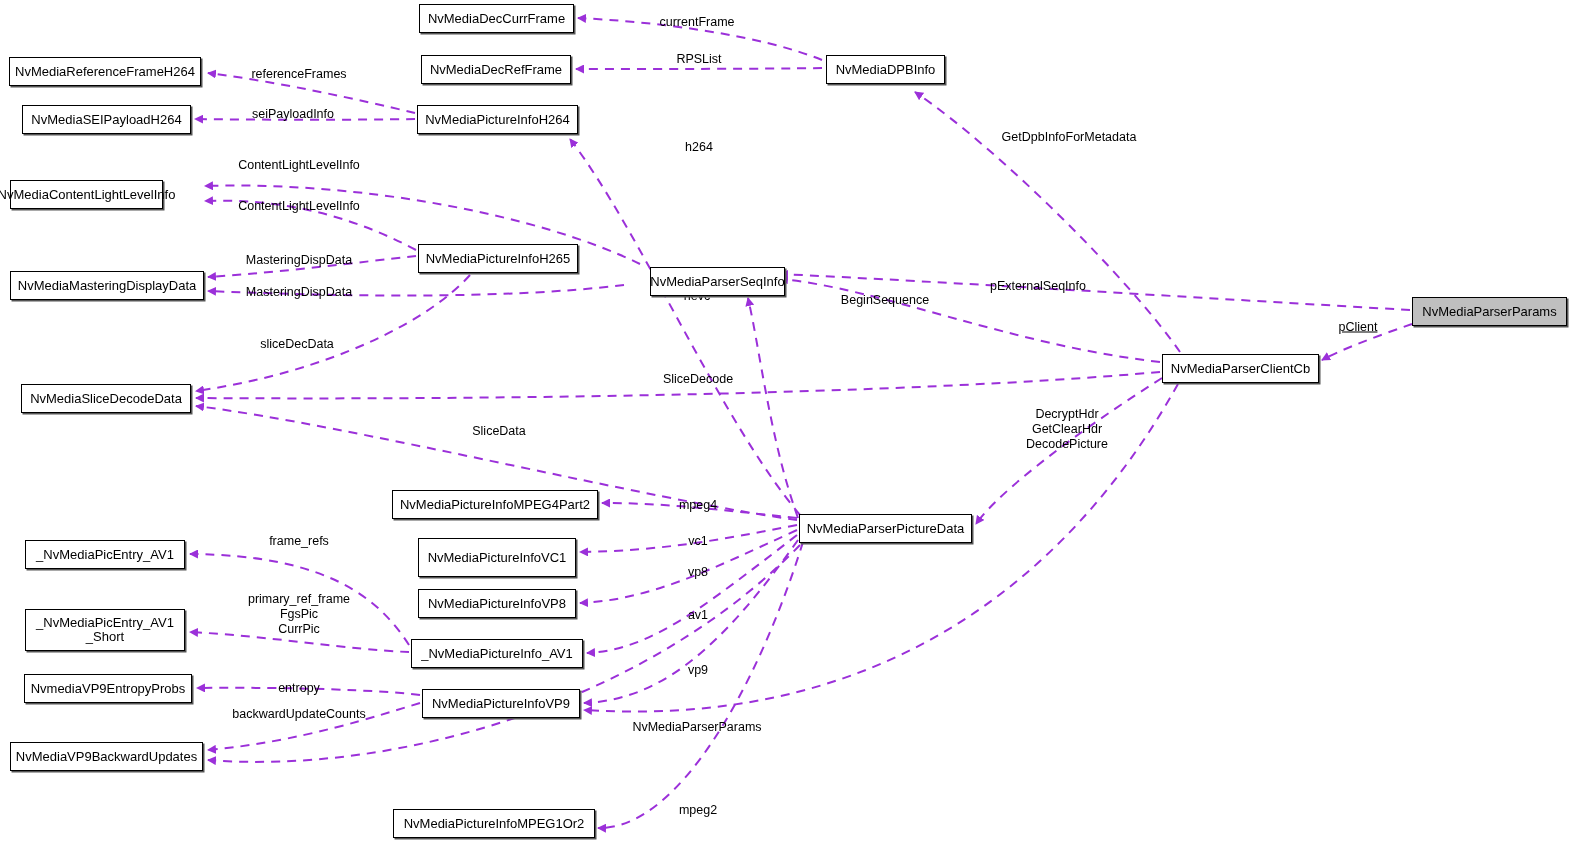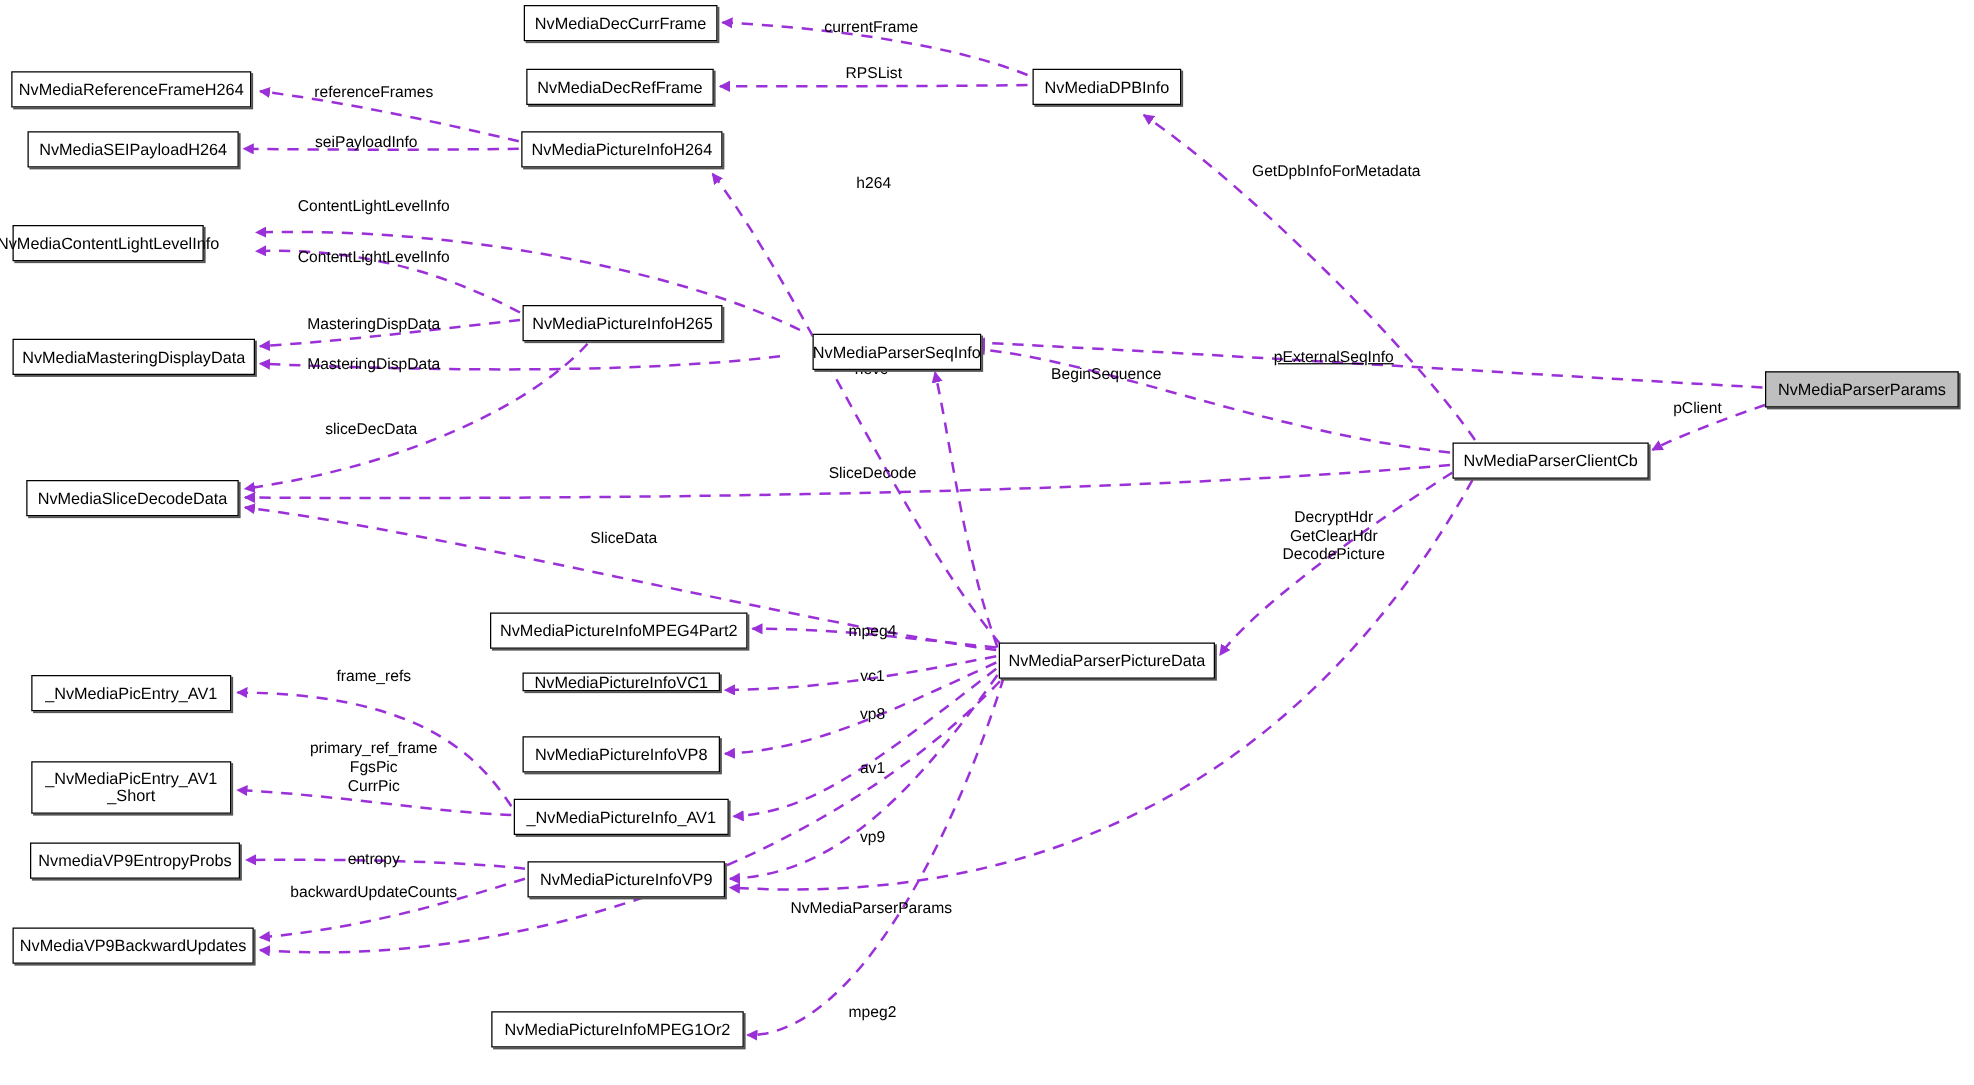--- a/index.html
+++ b/index.html
@@ -111,21 +111,21 @@
       <div class="node" style="left: 10px; top: 180px; width: 153px; height: 29px;">NvMediaContentLightLevelInfo</div>
       <div class="node" style="left: 418px; top: 244px; width: 160px; height: 29px;">NvMediaPictureInfoH265</div>
       <div class="node" style="left: 650px; top: 267px; width: 135px; height: 29px;">NvMediaParserSeqInfo</div>
       <div class="node" style="left: 10px; top: 271px; width: 194px; height: 29px;">NvMediaMasteringDisplayData</div>
       <div class="node highlight" style="left: 1412px; top: 297px; width: 155px; height: 29px;">NvMediaParserParams</div>
       <div class="node" style="left: 1162px; top: 354px; width: 157px; height: 29px;">NvMediaParserClientCb</div>
       <div class="node" style="left: 21px; top: 384px; width: 170px; height: 29px;">NvMediaSliceDecodeData</div>
       <div class="node" style="left: 392px; top: 490px; width: 206px; height: 29px;">NvMediaPictureInfoMPEG4Part2</div>
       <div class="node" style="left: 799px; top: 514px; width: 173px; height: 29px;">NvMediaParserPictureData</div>
       <div class="node" style="left: 25px; top: 540px; width: 160px; height: 29px;">_NvMediaPicEntry_AV1</div>
-      <div class="node" style="left: 418px; top: 538px; width: 158px; height: 15px;">NvMediaPictureInfoVC1</div>
+      <div class="node" style="left: 418px; top: 538px; width: 158px; height: 39px;">NvMediaPictureInfoVC1</div>
       <div class="node" style="left: 418px; top: 589px; width: 158px; height: 29px;">NvMediaPictureInfoVP8</div>
       <div class="node" style="left: 25px; top: 609px; width: 160px; height: 42px;">_NvMediaPicEntry_AV1
 _Short</div>
       <div class="node" style="left: 411px; top: 639px; width: 172px; height: 29px;">_NvMediaPictureInfo_AV1</div>
       <div class="node" style="left: 24px; top: 674px; width: 168px; height: 29px;">NvmediaVP9EntropyProbs</div>
       <div class="node" style="left: 422px; top: 689px; width: 158px; height: 29px;">NvMediaPictureInfoVP9</div>
       <div class="node" style="left: 10px; top: 742px; width: 193px; height: 29px;">NvMediaVP9BackwardUpdates</div>
       <div class="node" style="left: 393px; top: 809px; width: 202px; height: 29px;">NvMediaPictureInfoMPEG1Or2</div>
     </div>
   <div id="label-layer">
@@ -137,22 +137,22 @@
       <div class="edge-label" style="left: 299px; top: 206px;">ContentLightLevelInfo</div>
       <div class="edge-label" style="left: 299px; top: 260px;">MasteringDispData</div>
       <div class="edge-label" style="left: 299px; top: 292px;">MasteringDispData</div>
       <div class="edge-label" style="left: 297px; top: 344px;">sliceDecData</div>
       <div class="edge-label" style="left: 698px; top: 379px;">SliceDecode</div>
       <div class="edge-label" style="left: 499px; top: 431px;">SliceData</div>
       <div class="edge-label" style="left: 699px; top: 147px;">h264</div>
       <div class="edge-label" style="left: 697px; top: 296px;">hevc</div>
       <div class="edge-label" style="left: 1069px; top: 137px;">GetDpbInfoForMetadata</div>
       <div class="edge-label" style="left: 885px; top: 300px;">BeginSequence</div>
-      <div class="edge-label" style="left: 1067px; top: 286px; text-decoration: underline;">pExternalSeqInfo</div>
-      <div class="edge-label" style="left: 1358px; top: 327px;">pClient</div>
+      <div class="edge-label" style="left: 1038px; top: 286px;">pExternalSeqInfo</div>
+      <div class="edge-label" style="left: 1358px; top: 327px; text-decoration: underline;">pClient</div>
       <div class="edge-label" style="left: 1067px; top: 429px;">DecryptHdr
 GetClearHdr
 DecodePicture</div>
       <div class="edge-label" style="left: 698px; top: 505px;">mpeg4</div>
       <div class="edge-label" style="left: 698px; top: 541px;">vc1</div>
       <div class="edge-label" style="left: 698px; top: 572px;">vp8</div>
       <div class="edge-label" style="left: 698px; top: 615px;">av1</div>
       <div class="edge-label" style="left: 698px; top: 670px;">vp9</div>
       <div class="edge-label" style="left: 697px; top: 727px;">NvMediaParserParams</div>
       <div class="edge-label" style="left: 698px; top: 810px;">mpeg2</div>

